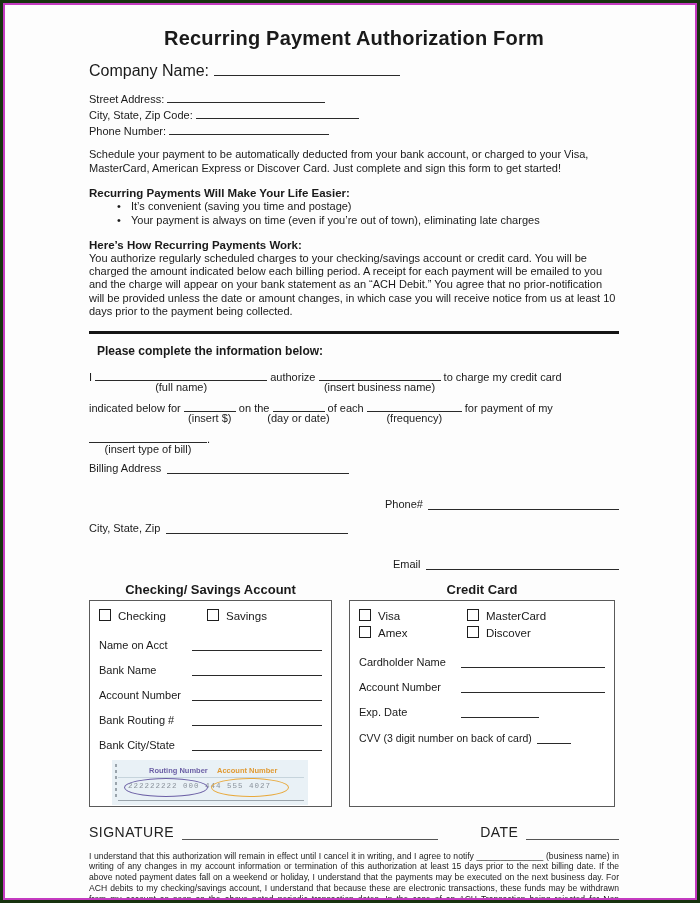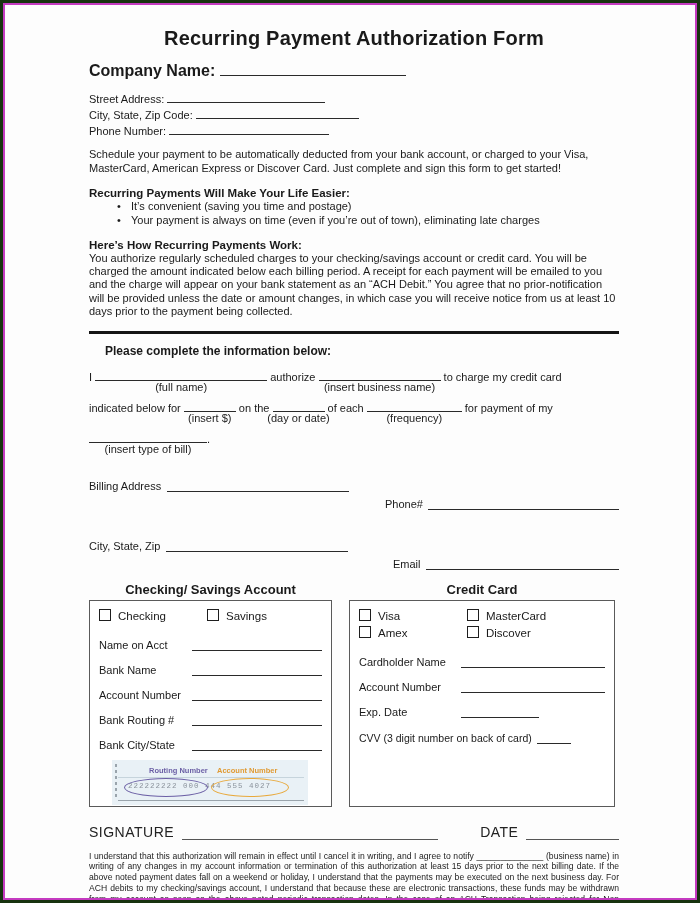--- a/index.html
+++ b/index.html
@@ -1,36 +1,36 @@
 <!DOCTYPE html>
 <html><head>
 <meta charset="utf-8">
 <style>
   html,body{margin:0;padding:0;background:#e9e9e9;}
   .page{width:700px;height:903px;box-sizing:border-box;border:3px solid #17330f;margin:0 auto;
         font-family:"Liberation Sans",sans-serif;color:#1a1a1a;}
   .inner{box-sizing:border-box;width:100%;height:100%;border:2px solid #c43bc0;background:#fdfdfd;
          padding:12px 76px 0 84px;overflow:hidden;}
   .title{text-align:center;font-size:20px;font-weight:bold;margin:10px 0 12px 0;letter-spacing:0.2px;}
-  .company-row{font-size:16px;font-weight:bold;margin-bottom:10px;}
+  .company-row{font-size:16px;font-weight:normal;margin-bottom:10px;}
   .blank{display:inline-block;border-bottom:1px solid #2a2a2a;height:12px;vertical-align:baseline;}
   .addr-line{font-size:11px;line-height:14px;}
   .para{font-size:11px;line-height:14px;margin:9px 0 0 0;}
   .bold-head{font-size:11.5px;font-weight:bold;margin:12px 0 0 0;}
   .bullets{margin:1px 0 0 0;padding:0;list-style:none;}
   .bullets li{font-size:11px;line-height:13.5px;padding-left:42px;position:relative;}
   .bullets li::before{content:"\2022";position:absolute;left:28px;}
   .how-para{font-size:11px;line-height:13.2px;margin:1px 0 0 0;}
   .divider{height:2.5px;background:#151515;margin:13px 0 10px 0;}
-  .complete-head{font-size:12px;font-weight:bold;margin:0 0 10px 16px;}
+  .complete-head{font-size:12px;font-weight:bold;margin:0 0 10px 8px;}
   .fill-row{font-size:11px;margin-top:4px;white-space:nowrap;}
   .bw{display:inline-block;position:relative;}
   .hint{position:absolute;top:13px;left:50%;transform:translateX(-50%);font-size:11px;color:#222;white-space:nowrap;}
   .hint-space{margin-bottom:16px;}
-  .two-col{display:flex;font-size:11px;margin-top:11px;align-items:center;}
+  .two-col{display:flex;font-size:11px;margin-top:11px;align-items:flex-start;}
   .tc-left{width:296px;display:flex;align-items:flex-end;}
   .tc-right{flex:1;display:flex;align-items:flex-end;margin-top:36px;}
   .tc-left .lbl{margin-right:6px;}
   .tc-right .lbl{margin-right:5px;}
   .grow{flex:1;}
   .boxes{display:flex;margin-top:12px;}
   .boxcol-left{width:243px;margin-right:17px;}
   .boxcol-right{width:266px;}
   .box-head{text-align:center;font-weight:bold;font-size:13px;margin-bottom:3px;}
   .box{box-sizing:border-box;border:1px solid #5a5a5a;height:207px;padding:8px 9px 6px 9px;background:#fff;}

